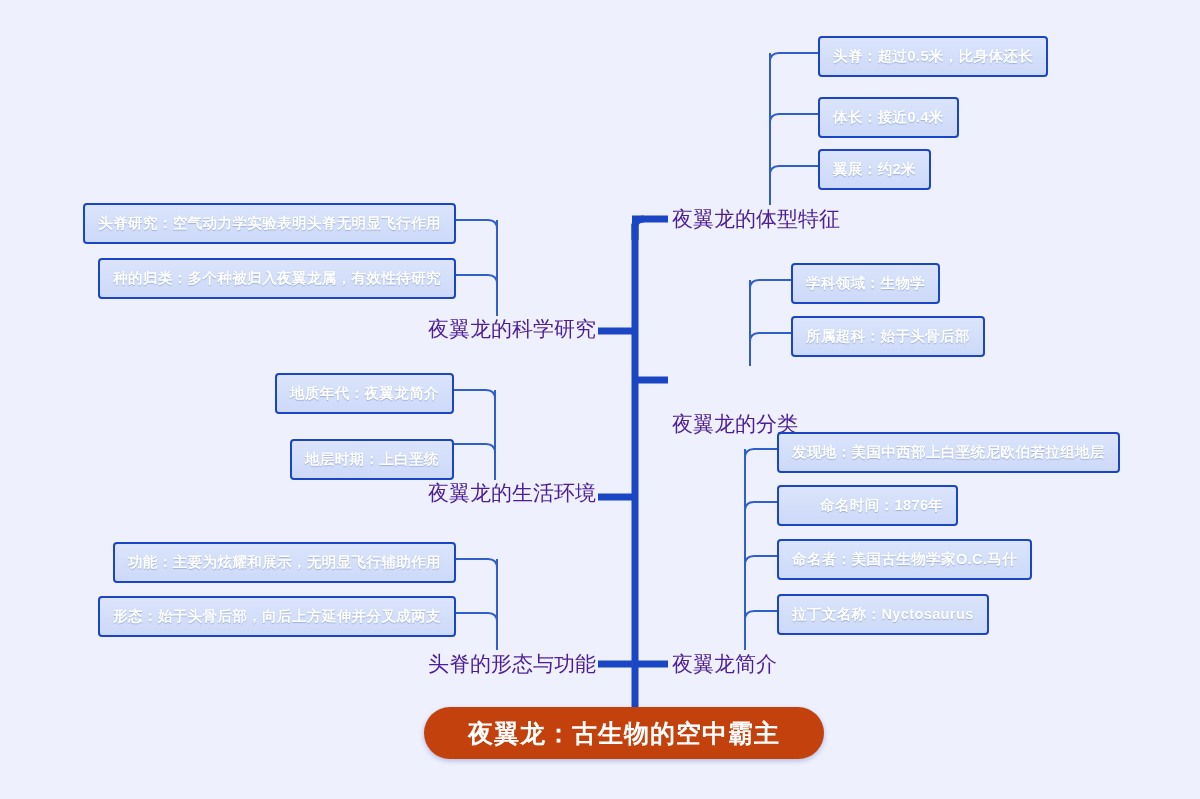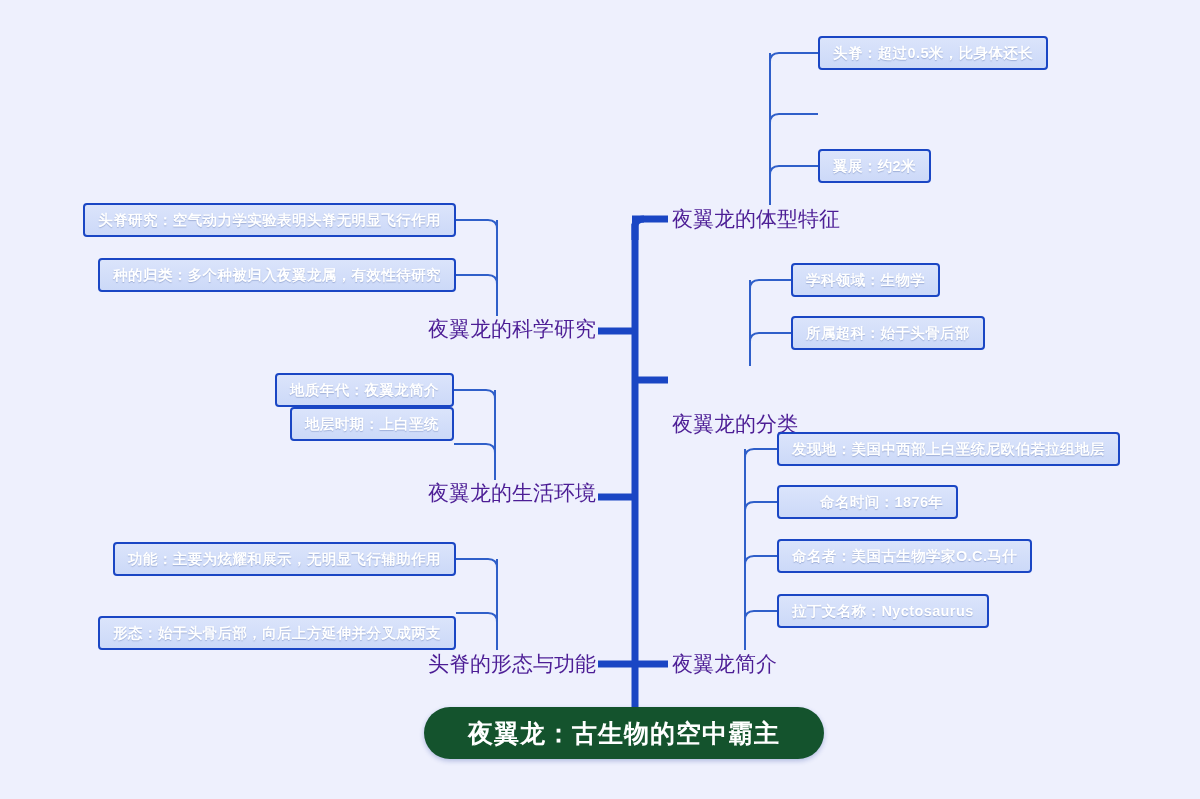--- a/index.html
+++ b/index.html
@@ -27,21 +27,21 @@
     height: 799px;
     pointer-events: none;
   }
 
   
   .root-node {
     position: absolute;
     display: flex;
     align-items: center;
     justify-content: center;
-    background: #14532d;
+    background: #c2410c;
     color: #ffffff;
     border-radius: 34px;
     font-size: 25px;
     font-weight: bold;
     letter-spacing: 1px;
     box-shadow: 0 2px 5px rgba(20,50,150,0.28);
     white-space: nowrap;
   }
 
   
@@ -57,21 +57,21 @@
 
   
   .leaf {
     position: absolute;
     display: flex;
     align-items: center;
     box-sizing: border-box;
     background: linear-gradient(180deg, #dbe4fb 0%, #ccd9f8 100%);
     border: 2px solid #1a46c4;
     border-radius: 4px;
-    height: 34px;
+    height: 41px;
     padding: 0 13px;
     font-size: 14.5px;
     font-weight: bold;
     color: #ffffff;
     text-shadow: 0 1px 1px rgba(120,140,190,0.55);
     white-space: nowrap;
     letter-spacing: 0.4px;
   }
 </style>
 </head>
@@ -114,20 +114,23 @@
   <div class="root-node" style="left:424px; top:707px; width:400px; height:52px;">
     <span>夜翼龙：古生物的空中霸主</span>
   </div>
 
   <div class="branch-label right" style="left:672px; top:208px;">
     <span>夜翼龙的体型特征</span>
   </div>
   <div class="leaf" style="left:818px; top:36px;">
     <span>头脊：超过0.5米，比身体还长</span>
   </div>
+  <div class="leaf" style="left:818px; top:97px;">
+    <span>体长：接近0.4米</span>
+  </div>
   <div class="leaf" style="left:818px; top:149px;">
     <span>翼展：约2米</span>
   </div>
 
   <div class="branch-label right" style="left:672px; top:369px;margin-top:44px;">
     <span>夜翼龙的分类</span>
   </div>
   <div class="leaf" style="left:791px; top:263px;">
     <span>学科领域：生物学</span>
   </div>
@@ -160,27 +163,27 @@
   <div class="leaf" style="right:744px; top:258px;">
     <span>种的归类：多个种被归入夜翼龙属，有效性待研究</span>
   </div>
 
   <div class="branch-label left" style="right:604px; top:482px;">
     <span>夜翼龙的生活环境</span>
   </div>
   <div class="leaf" style="right:746px; top:373px;">
     <span>地质年代：夜翼龙简介</span>
   </div>
-  <div class="leaf" style="right:746px; top:407px;">
+  <div class="leaf" style="right:746px; top:439px;">
     <span>地层时期：上白垩统</span>
   </div>
 
   <div class="branch-label left" style="right:604px; top:653px;">
     <span>头脊的形态与功能</span>
   </div>
   <div class="leaf" style="right:744px; top:542px;">
     <span>功能：主要为炫耀和展示，无明显飞行辅助作用</span>
   </div>
-  <div class="leaf" style="right:744px; top:596px;margin-top:20px;">
+  <div class="leaf" style="right:744px; top:596px;">
     <span>形态：始于头骨后部，向后上方延伸并分叉成两支</span>
   </div>
 
 </div>
 
 </body></html>

